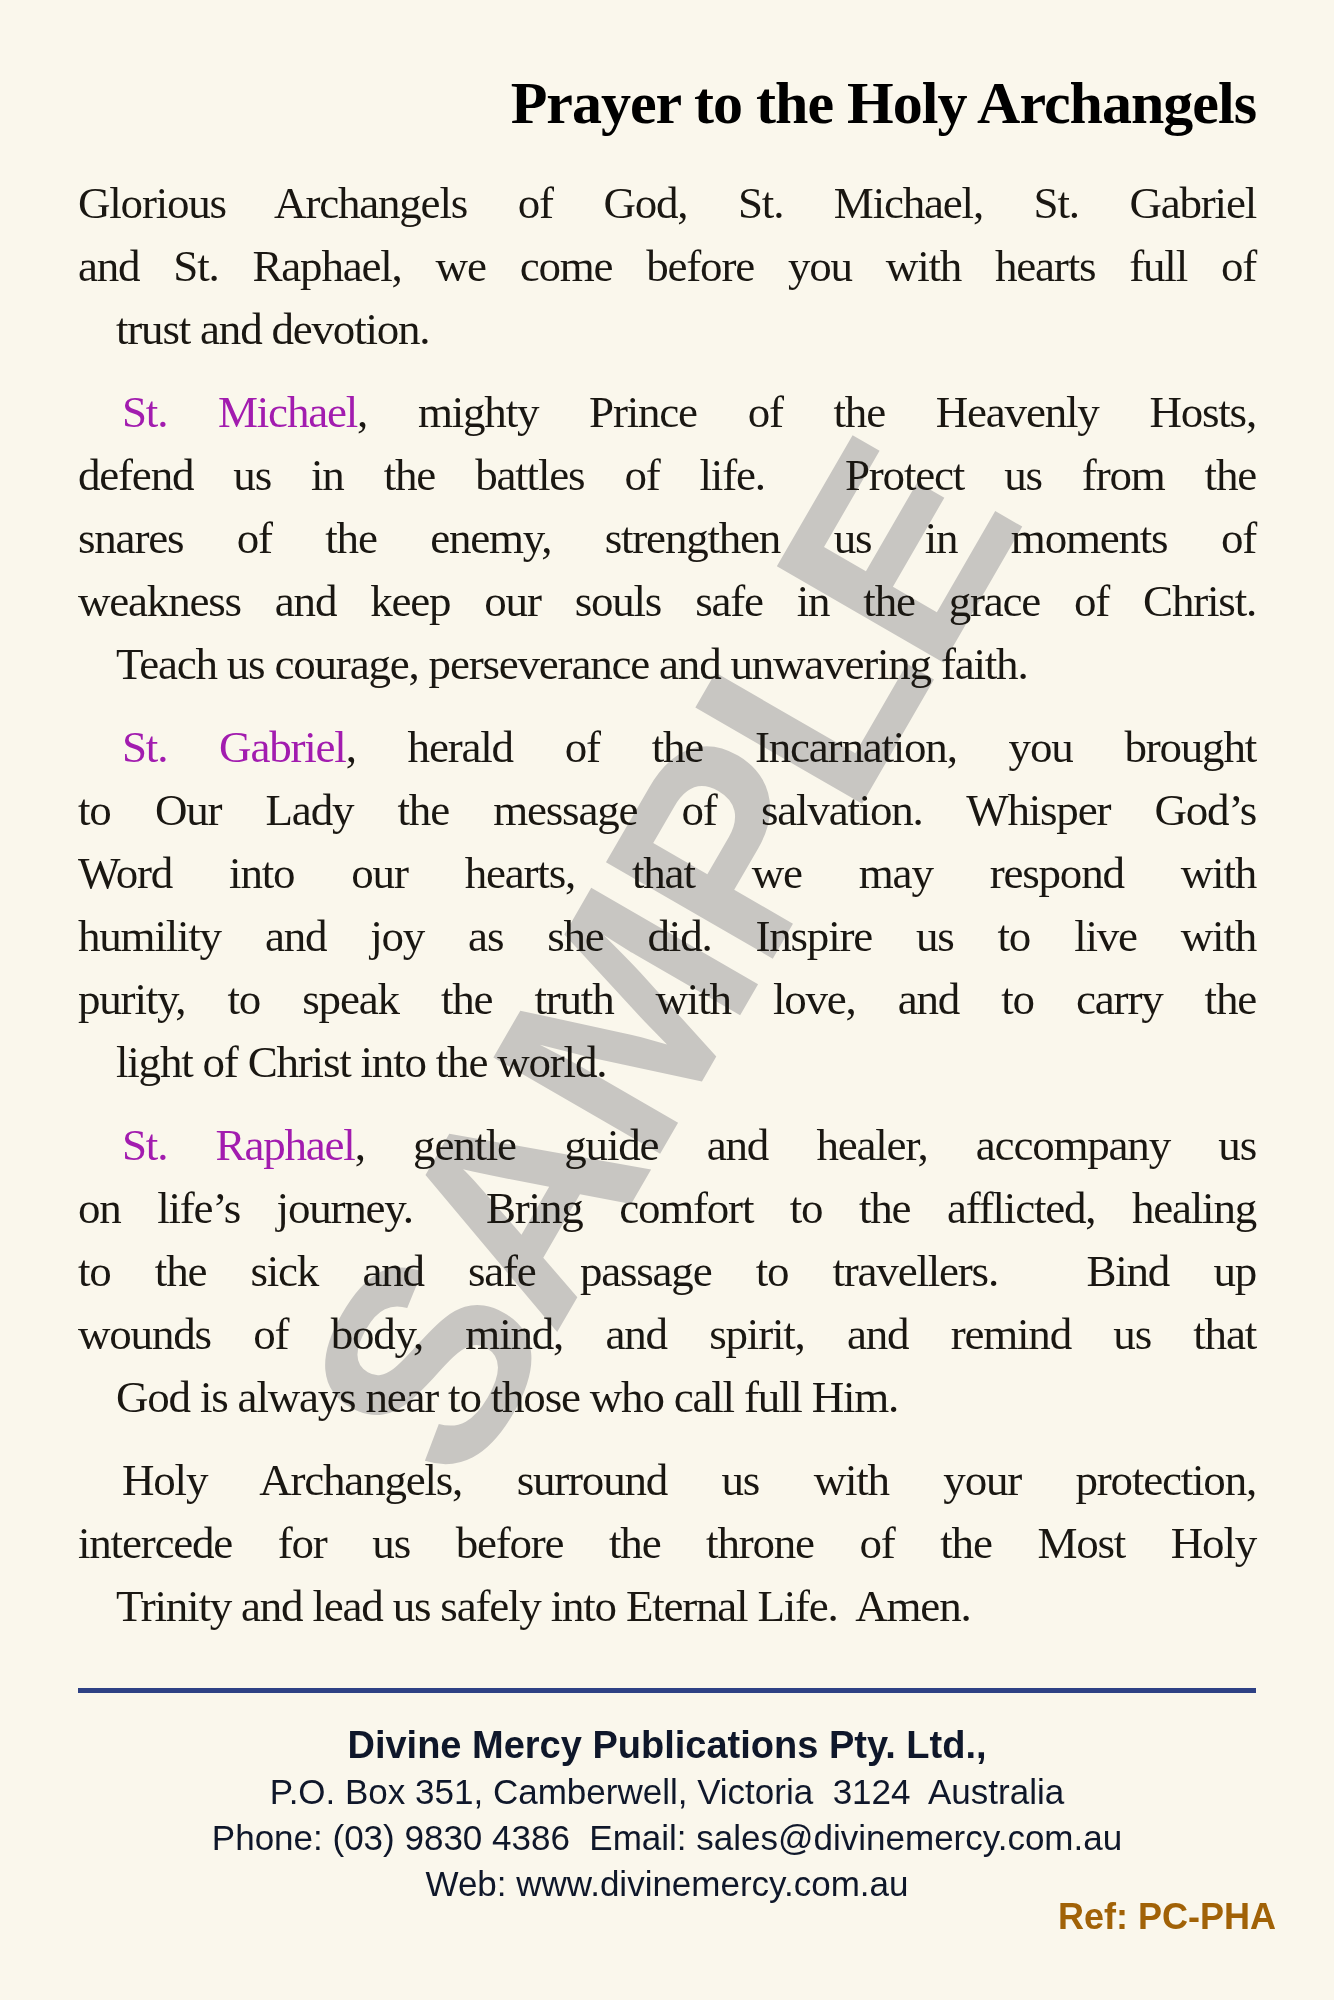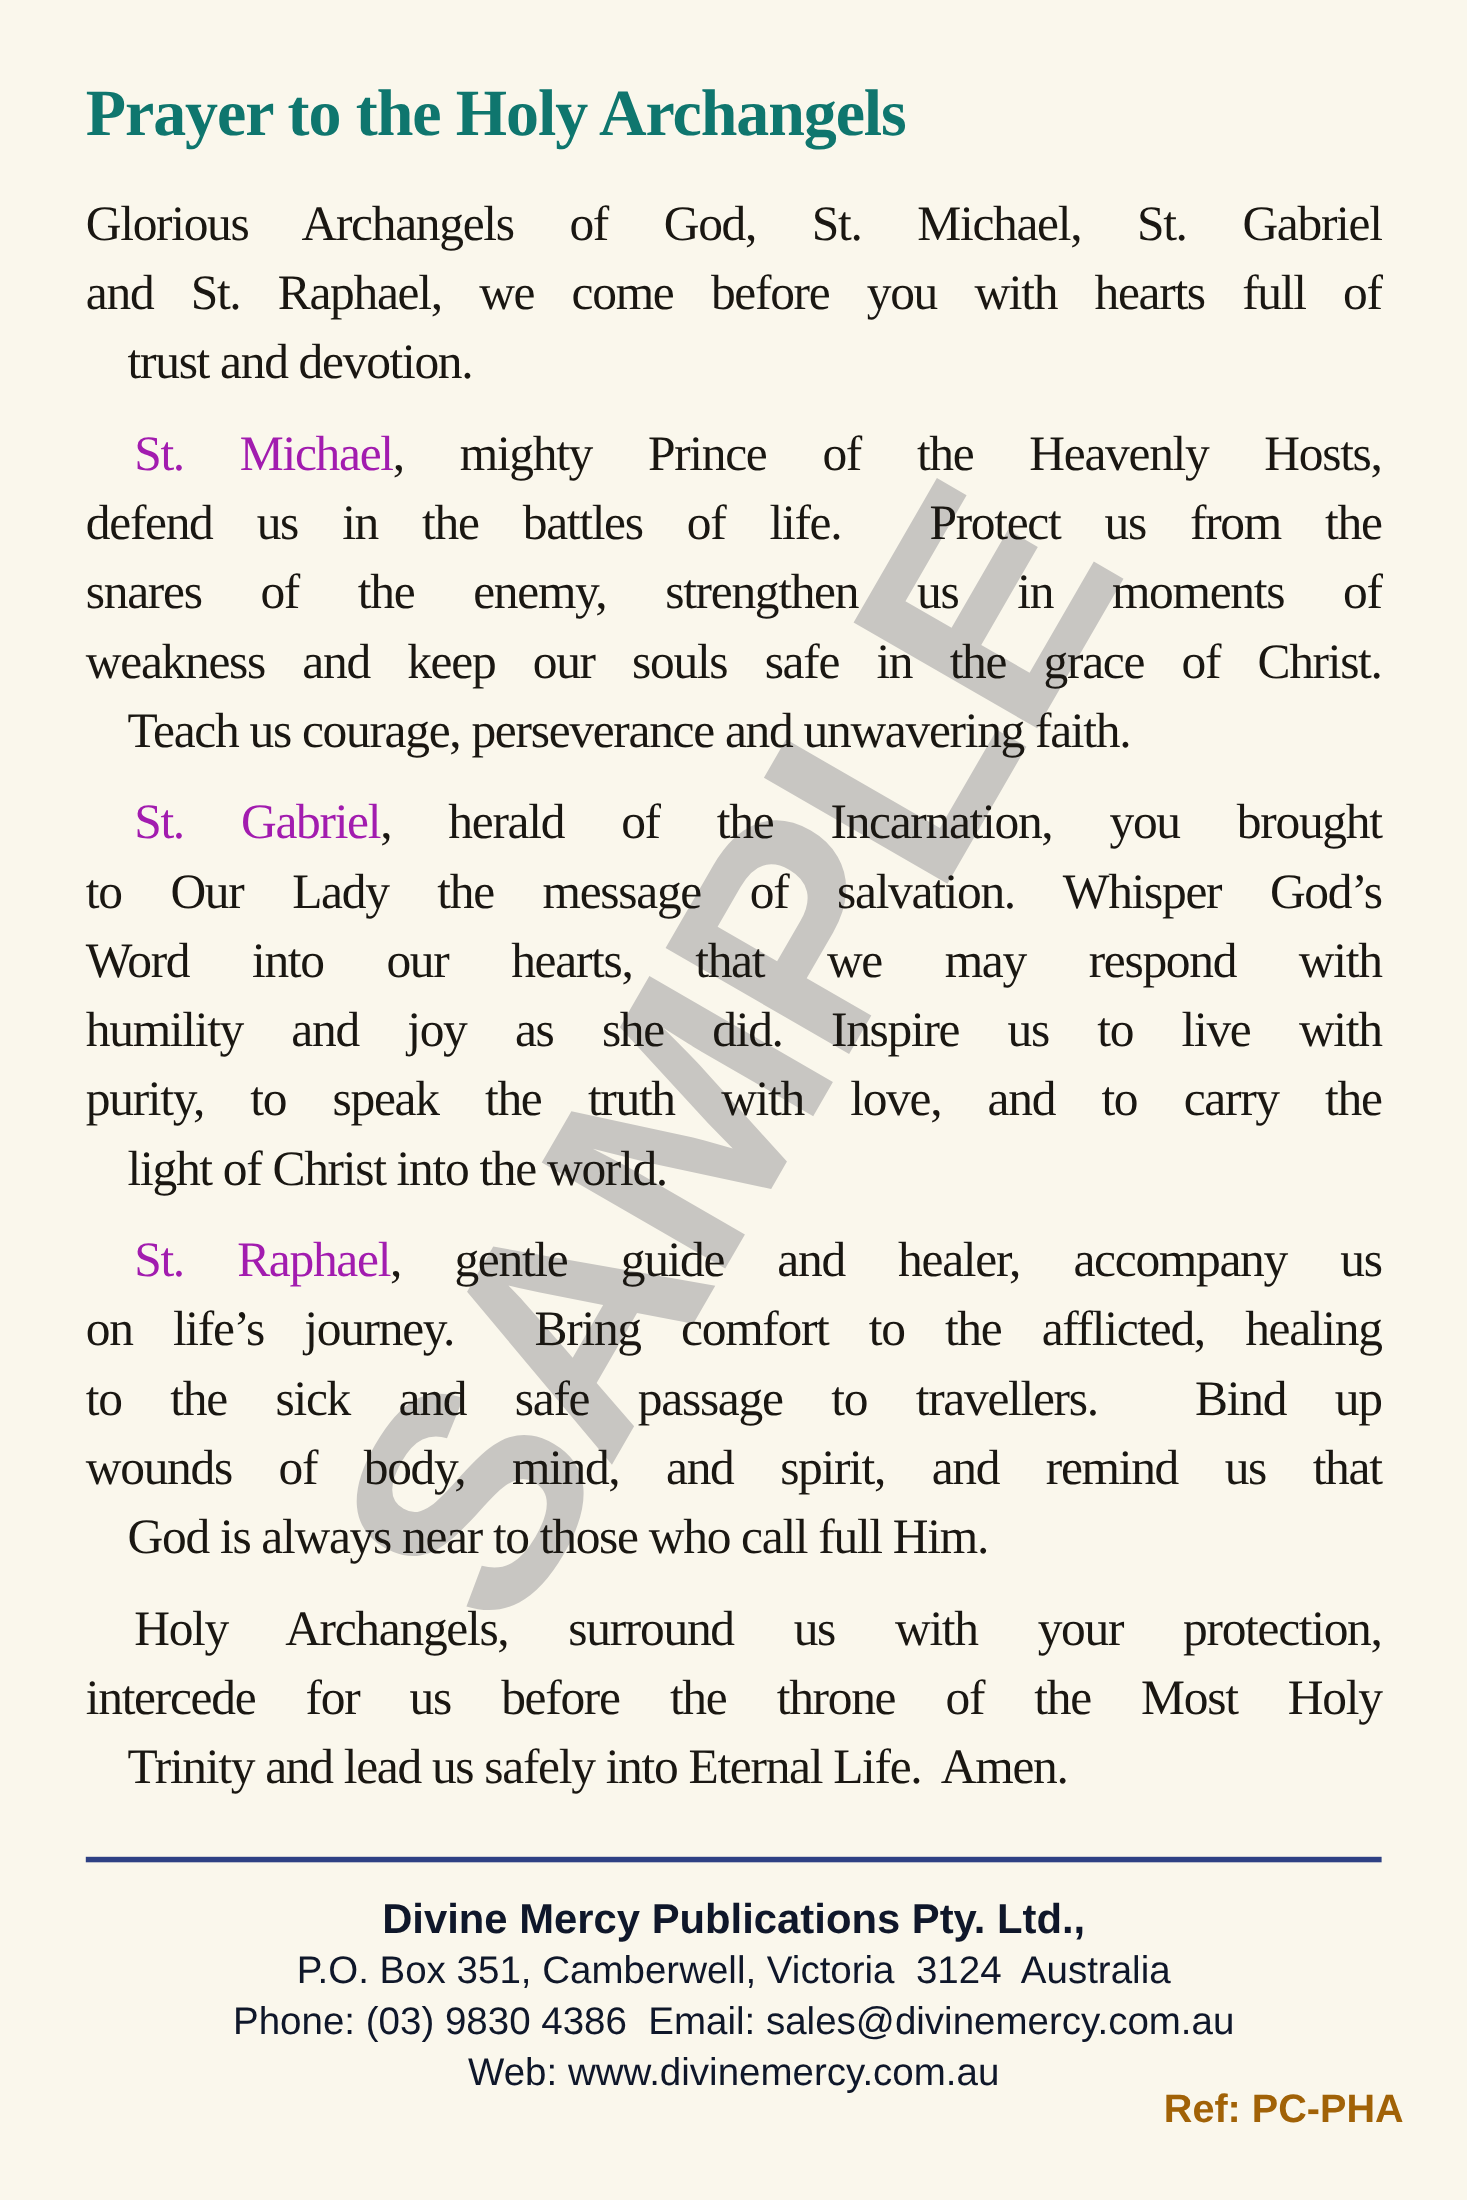--- a/index.html
+++ b/index.html
@@ -34,22 +34,22 @@
     position: relative;
     z-index: 1;
     padding: 0 78px;
   }
   .page-title {
     margin-top: 70px;
     font-size: 60px;
     line-height: 66px;
     font-weight: bold;
     letter-spacing: -1px;
-    text-align: left;
-    color: #0f766e;
+    text-align: right;
+    color: #000000;
   }
   .prayer {
     margin-top: 36px;
     font-size: 45px;
     line-height: 63px;
     letter-spacing: -1.2px;
     color: #1a1712;
   }
   .para + .para { margin-top: 20px; }
   .pline {

